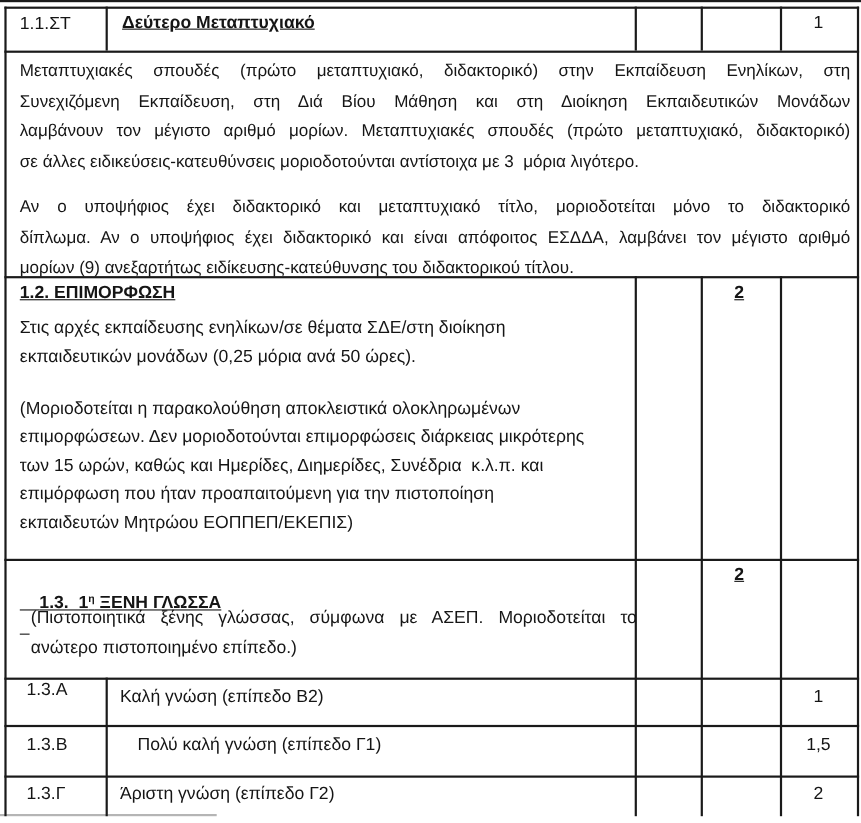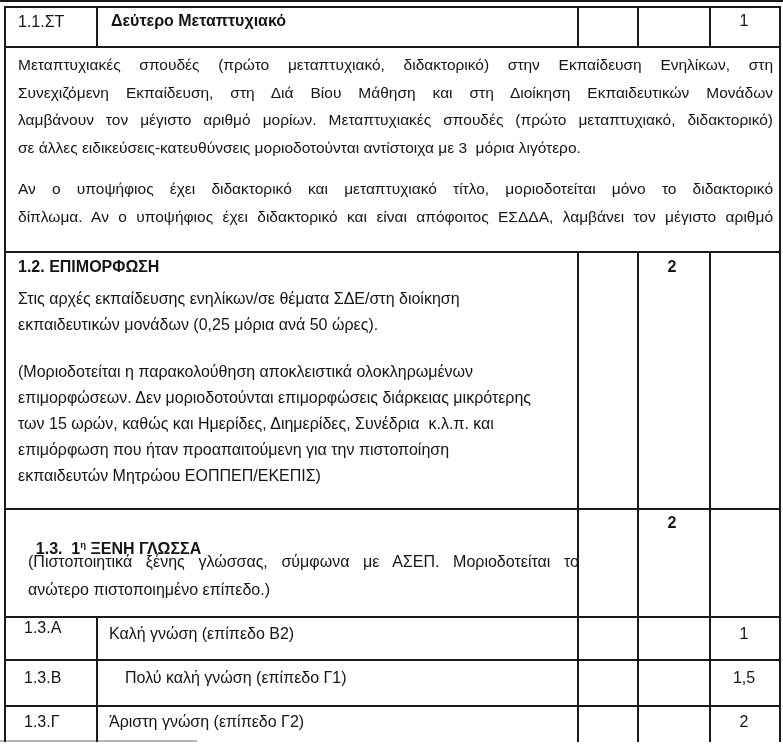--- a/index.html
+++ b/index.html
@@ -24,21 +24,21 @@
   }
   .hline { height: 2px; }
   .vline { width: 2px; }
   .hline.faint { background: #b5b5b5; }
   .txt {
     position: absolute;
     font-size: 16px;
     line-height: 22px;
     white-space: pre;
   }
-  .bold { font-weight: 700; }
+  .bold { font-weight: 700; text-decoration: underline; }
   .num {
     position: absolute;
     text-align: center;
     font-size: 16px;
     line-height: 22px;
   }
   .block { position: absolute; }
   .block .ln {
     white-space: pre-wrap;
     min-height: 1em;
@@ -100,20 +100,21 @@
 
   <div class="block para-block lines-just" id="para1" style="left:18px; top:51px; width:755px;">
       <div class="ln">Μεταπτυχιακές  σπουδές  (πρώτο  μεταπτυχιακό,  διδακτορικό)  στην  Εκπαίδευση  Ενηλίκων,  στη</div>
       <div class="ln">Συνεχιζόμενη  Εκπαίδευση,  στη  Διά  Βίου  Μάθηση  και  στη  Διοίκηση  Εκπαιδευτικών  Μονάδων</div>
       <div class="ln">λαμβάνουν τον μέγιστο αριθμό μορίων. Μεταπτυχιακές σπουδές (πρώτο μεταπτυχιακό, διδακτορικό)</div>
       <div class="ln ln-last">σε άλλες ειδικεύσεις-κατευθύνσεις μοριοδοτούνται αντίστοιχα με 3  μόρια λιγότερο.</div>
     </div>
   <div class="block para-block lines-just" id="para2" style="left:18px; top:168px; width:755px;">
       <div class="ln">Αν  ο  υποψήφιος  έχει  διδακτορικό  και  μεταπτυχιακό  τίτλο,  μοριοδοτείται  μόνο  το  διδακτορικό</div>
       <div class="ln">δίπλωμα. Αν ο υποψήφιος έχει διδακτορικό και είναι απόφοιτος ΕΣΔΔΑ, λαμβάνει τον μέγιστο αριθμό</div>
+      <div class="ln ln-last">μορίων (9) ανεξαρτήτως ειδίκευσης-κατεύθυνσης του διδακτορικού τίτλου.</div>
     </div>
 
   <div class="txt bold" style="left:18px; top:256px;">1.2. ΕΠΙΜΟΡΦΩΣΗ</div>
   <div class="num bold" style="left:639px; top:256px; width:66px;">2</div>
   <div class="block cell-12 lines-left" style="left:18px; top:286px; width:545px;">
       <div class="ln">Στις αρχές εκπαίδευσης ενηλίκων/σε θέματα ΣΔΕ/στη διοίκηση</div>
       <div class="ln ln-last">εκπαιδευτικών μονάδων (0,25 μόρια ανά 50 ώρες).</div>
     </div>
   <div class="block cell-12 lines-left" style="left:18px; top:359px; width:545px;">
       <div class="ln">(Μοριοδοτείται η παρακολούθηση αποκλειστικά ολοκληρωμένων</div>

